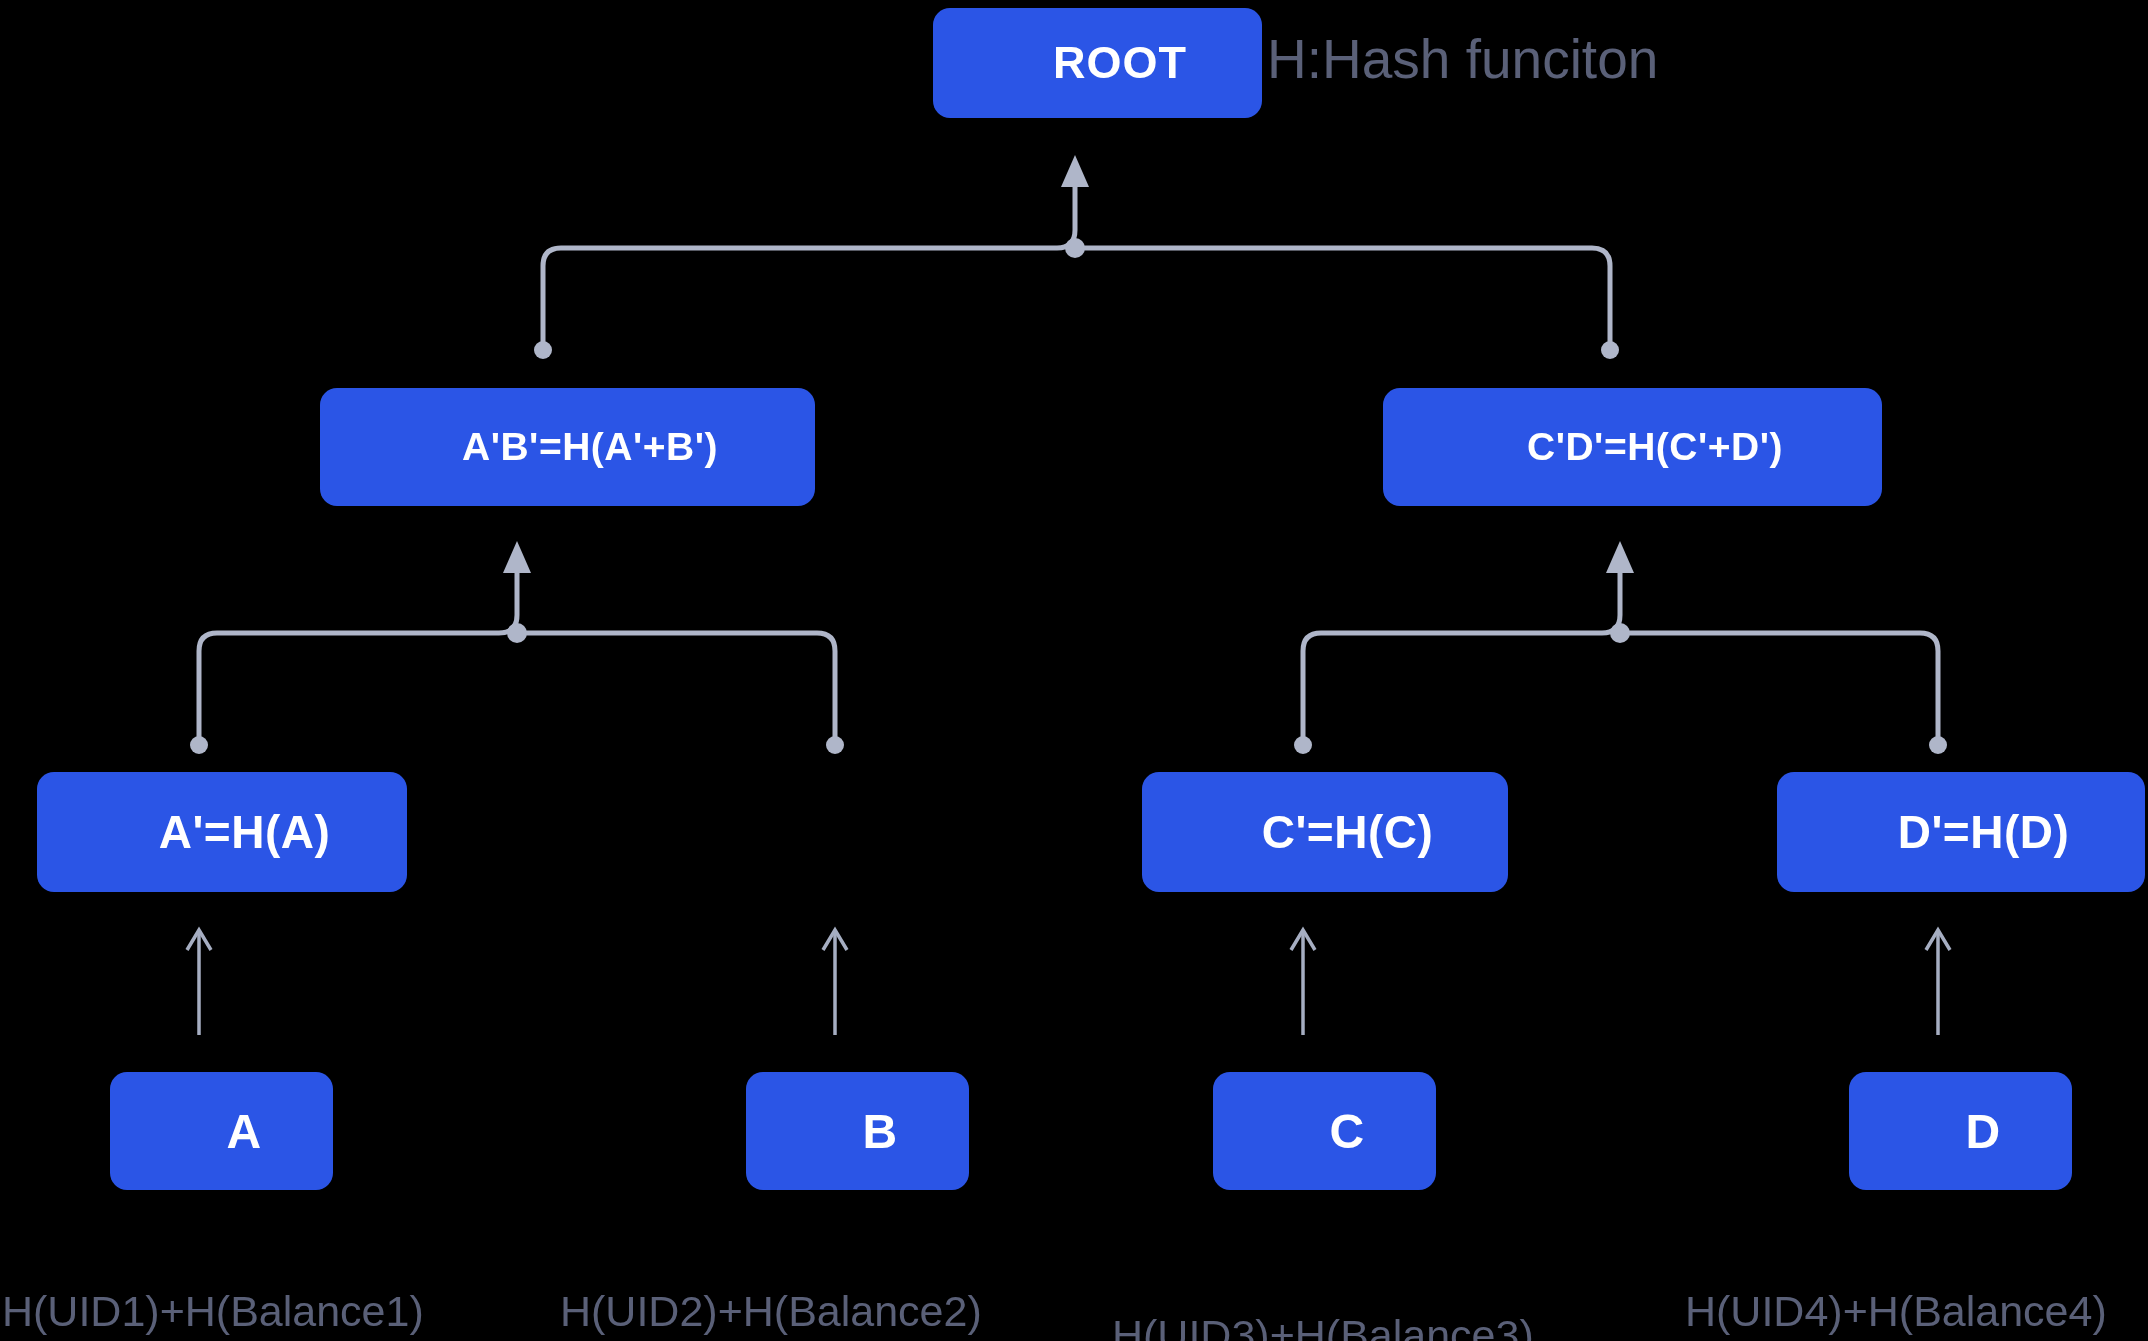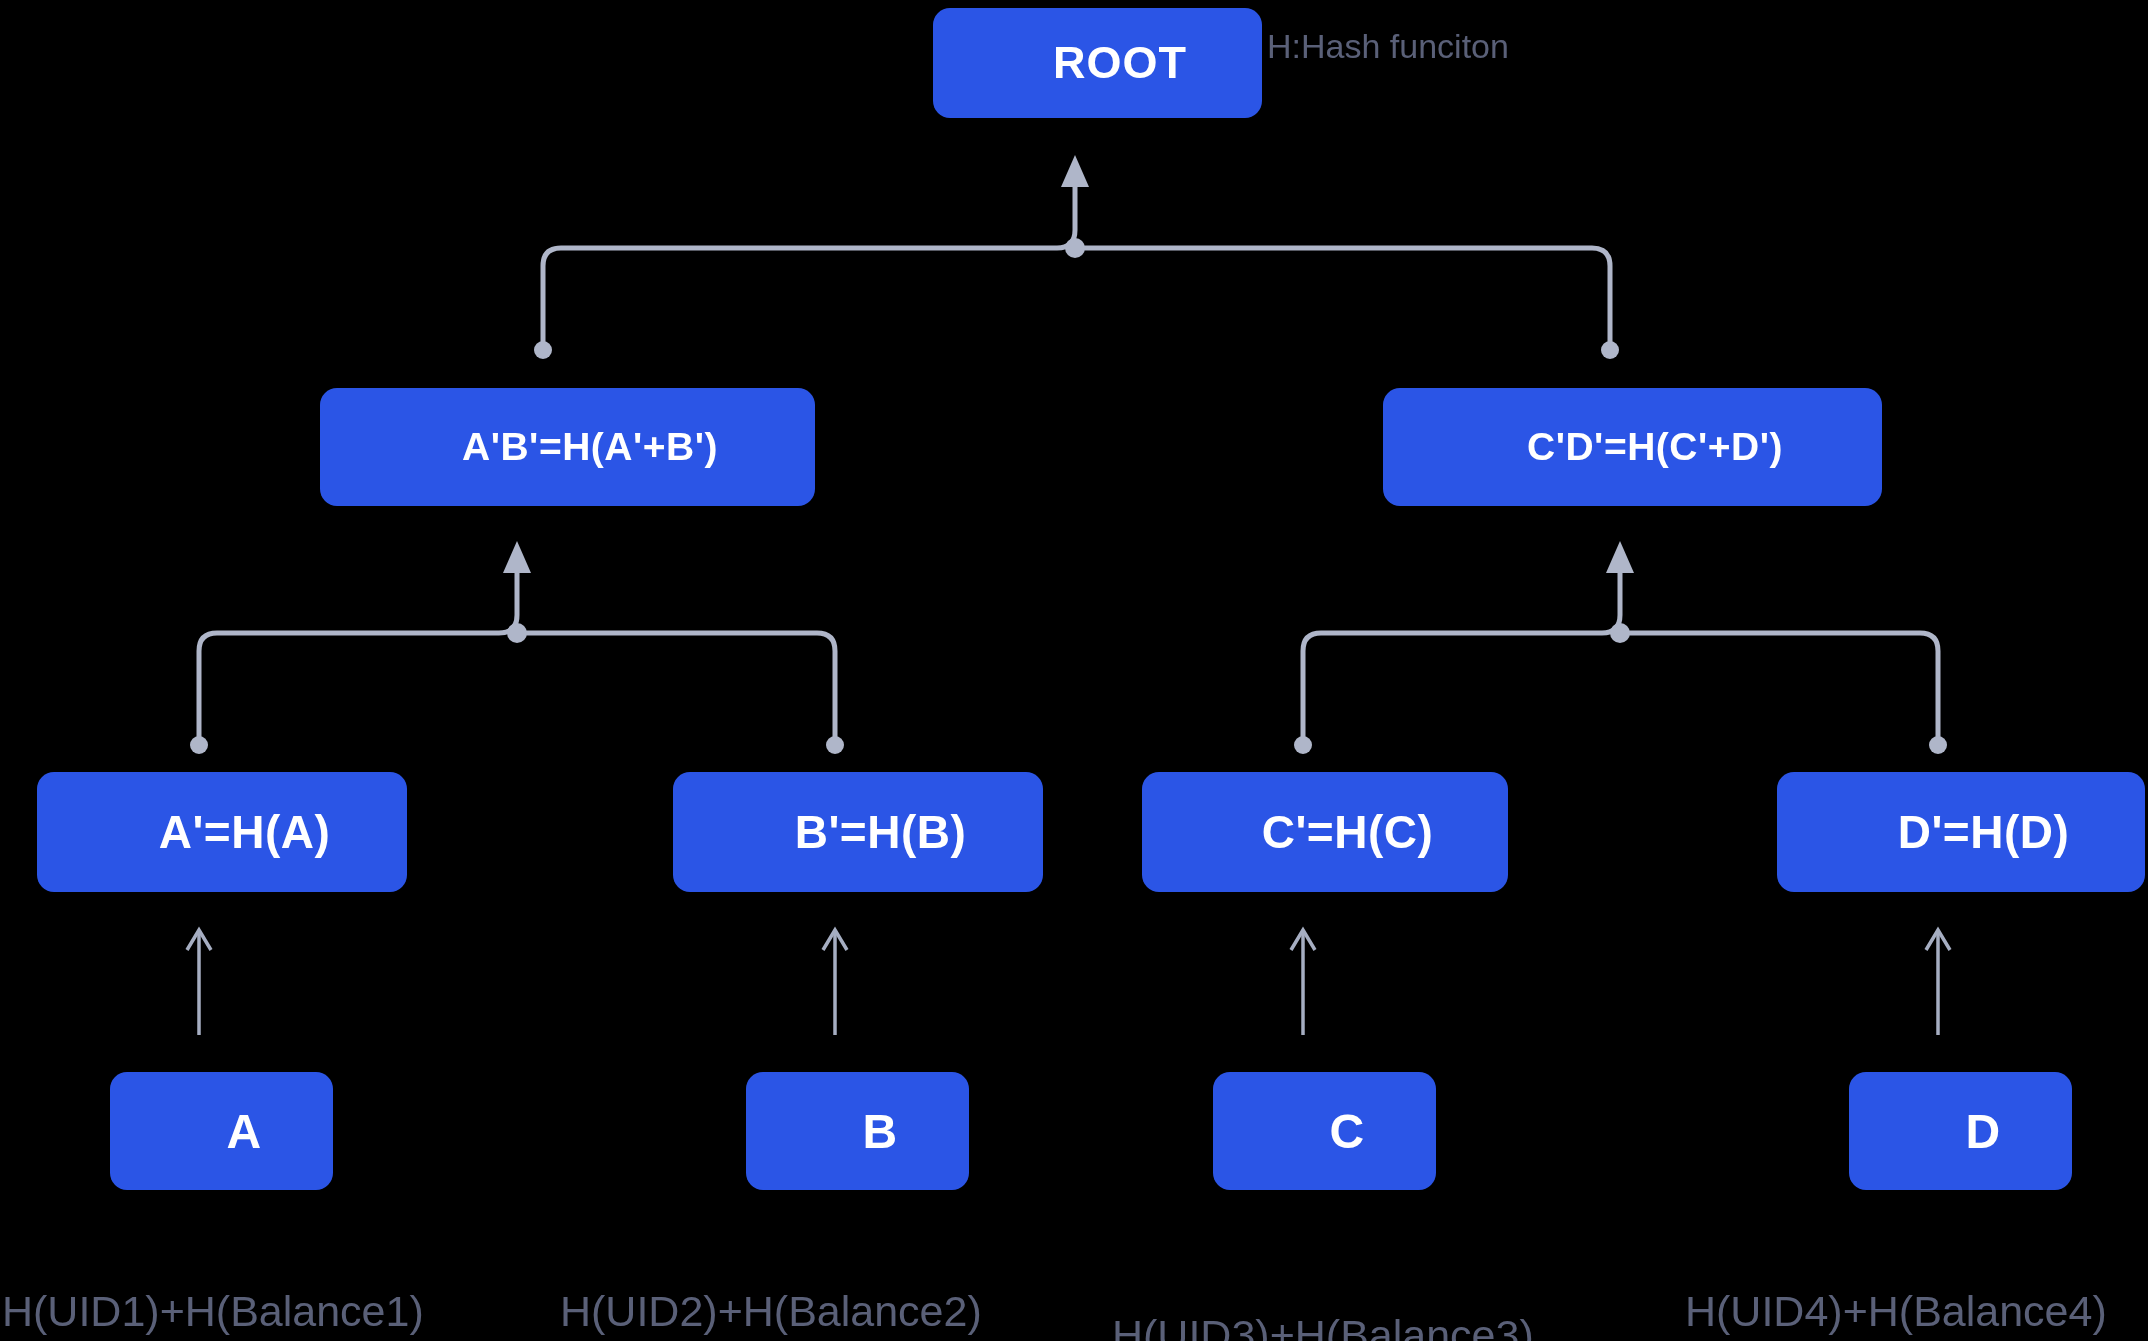--- a/index.html
+++ b/index.html
@@ -38,21 +38,21 @@
   .node.root  { font-size: 45px; letter-spacing: 1px; }
   .node.lvl2  { font-size: 39px; }
   .node.lvl3  { font-size: 46px; }
   .node.leaf  { font-size: 48px; }
   .slate-text {
     position: absolute;
     color: #5A6078;
     white-space: nowrap;
   }
   .legend {
-    font-size: 34px;
+    font-size: 55px;
     line-height: 1.2;
   }
   .bottom-label {
     font-size: 43px;
     line-height: 1.1;
   }
   .bracket-line {
     fill: none;
     stroke: #AFB6C9;
     stroke-width: 5;
@@ -124,21 +124,20 @@
   </svg>
 
   <div class="slate-text legend" style="left:1267px; top:26px;">H:Hash funciton</div>
 
   <div class="node root" style="left:933px; top:8px; width:284px; height:110px;">ROOT</div>
 
   <div class="node lvl2" style="left:320px; top:388px; width:450px; height:118px;">A'B'=H(A'+B')</div>
   <div class="node lvl2" style="left:1383px; top:388px; width:454px; height:118px;">C'D'=H(C'+D')</div>
 
   <div class="node lvl3" style="left:37px; top:772px; width:325px; height:120px;">A'=H(A)</div>
-  <div class="node lvl3" style="left:673px; top:772px; width:325px; height:120px;">B'=H(B)</div>
   <div class="node lvl3" style="left:1142px; top:772px; width:321px; height:120px;">C'=H(C)</div>
   <div class="node lvl3" style="left:1777px; top:772px; width:323px; height:120px;">D'=H(D)</div>
 
   <div class="node leaf" style="left:110px; top:1072px; width:178px; height:118px;">A</div>
   <div class="node leaf" style="left:746px; top:1072px; width:178px; height:118px;">B</div>
   <div class="node leaf" style="left:1213px; top:1072px; width:178px; height:118px;">C</div>
   <div class="node leaf" style="left:1849px; top:1072px; width:178px; height:118px;">D</div>
 
   <div class="slate-text bottom-label" style="left:2px; top:1288px;">H(UID1)+H(Balance1)</div>
   <div class="slate-text bottom-label" style="left:560px; top:1288px;text-align:center;">H(UID2)+H(Balance2)</div>

